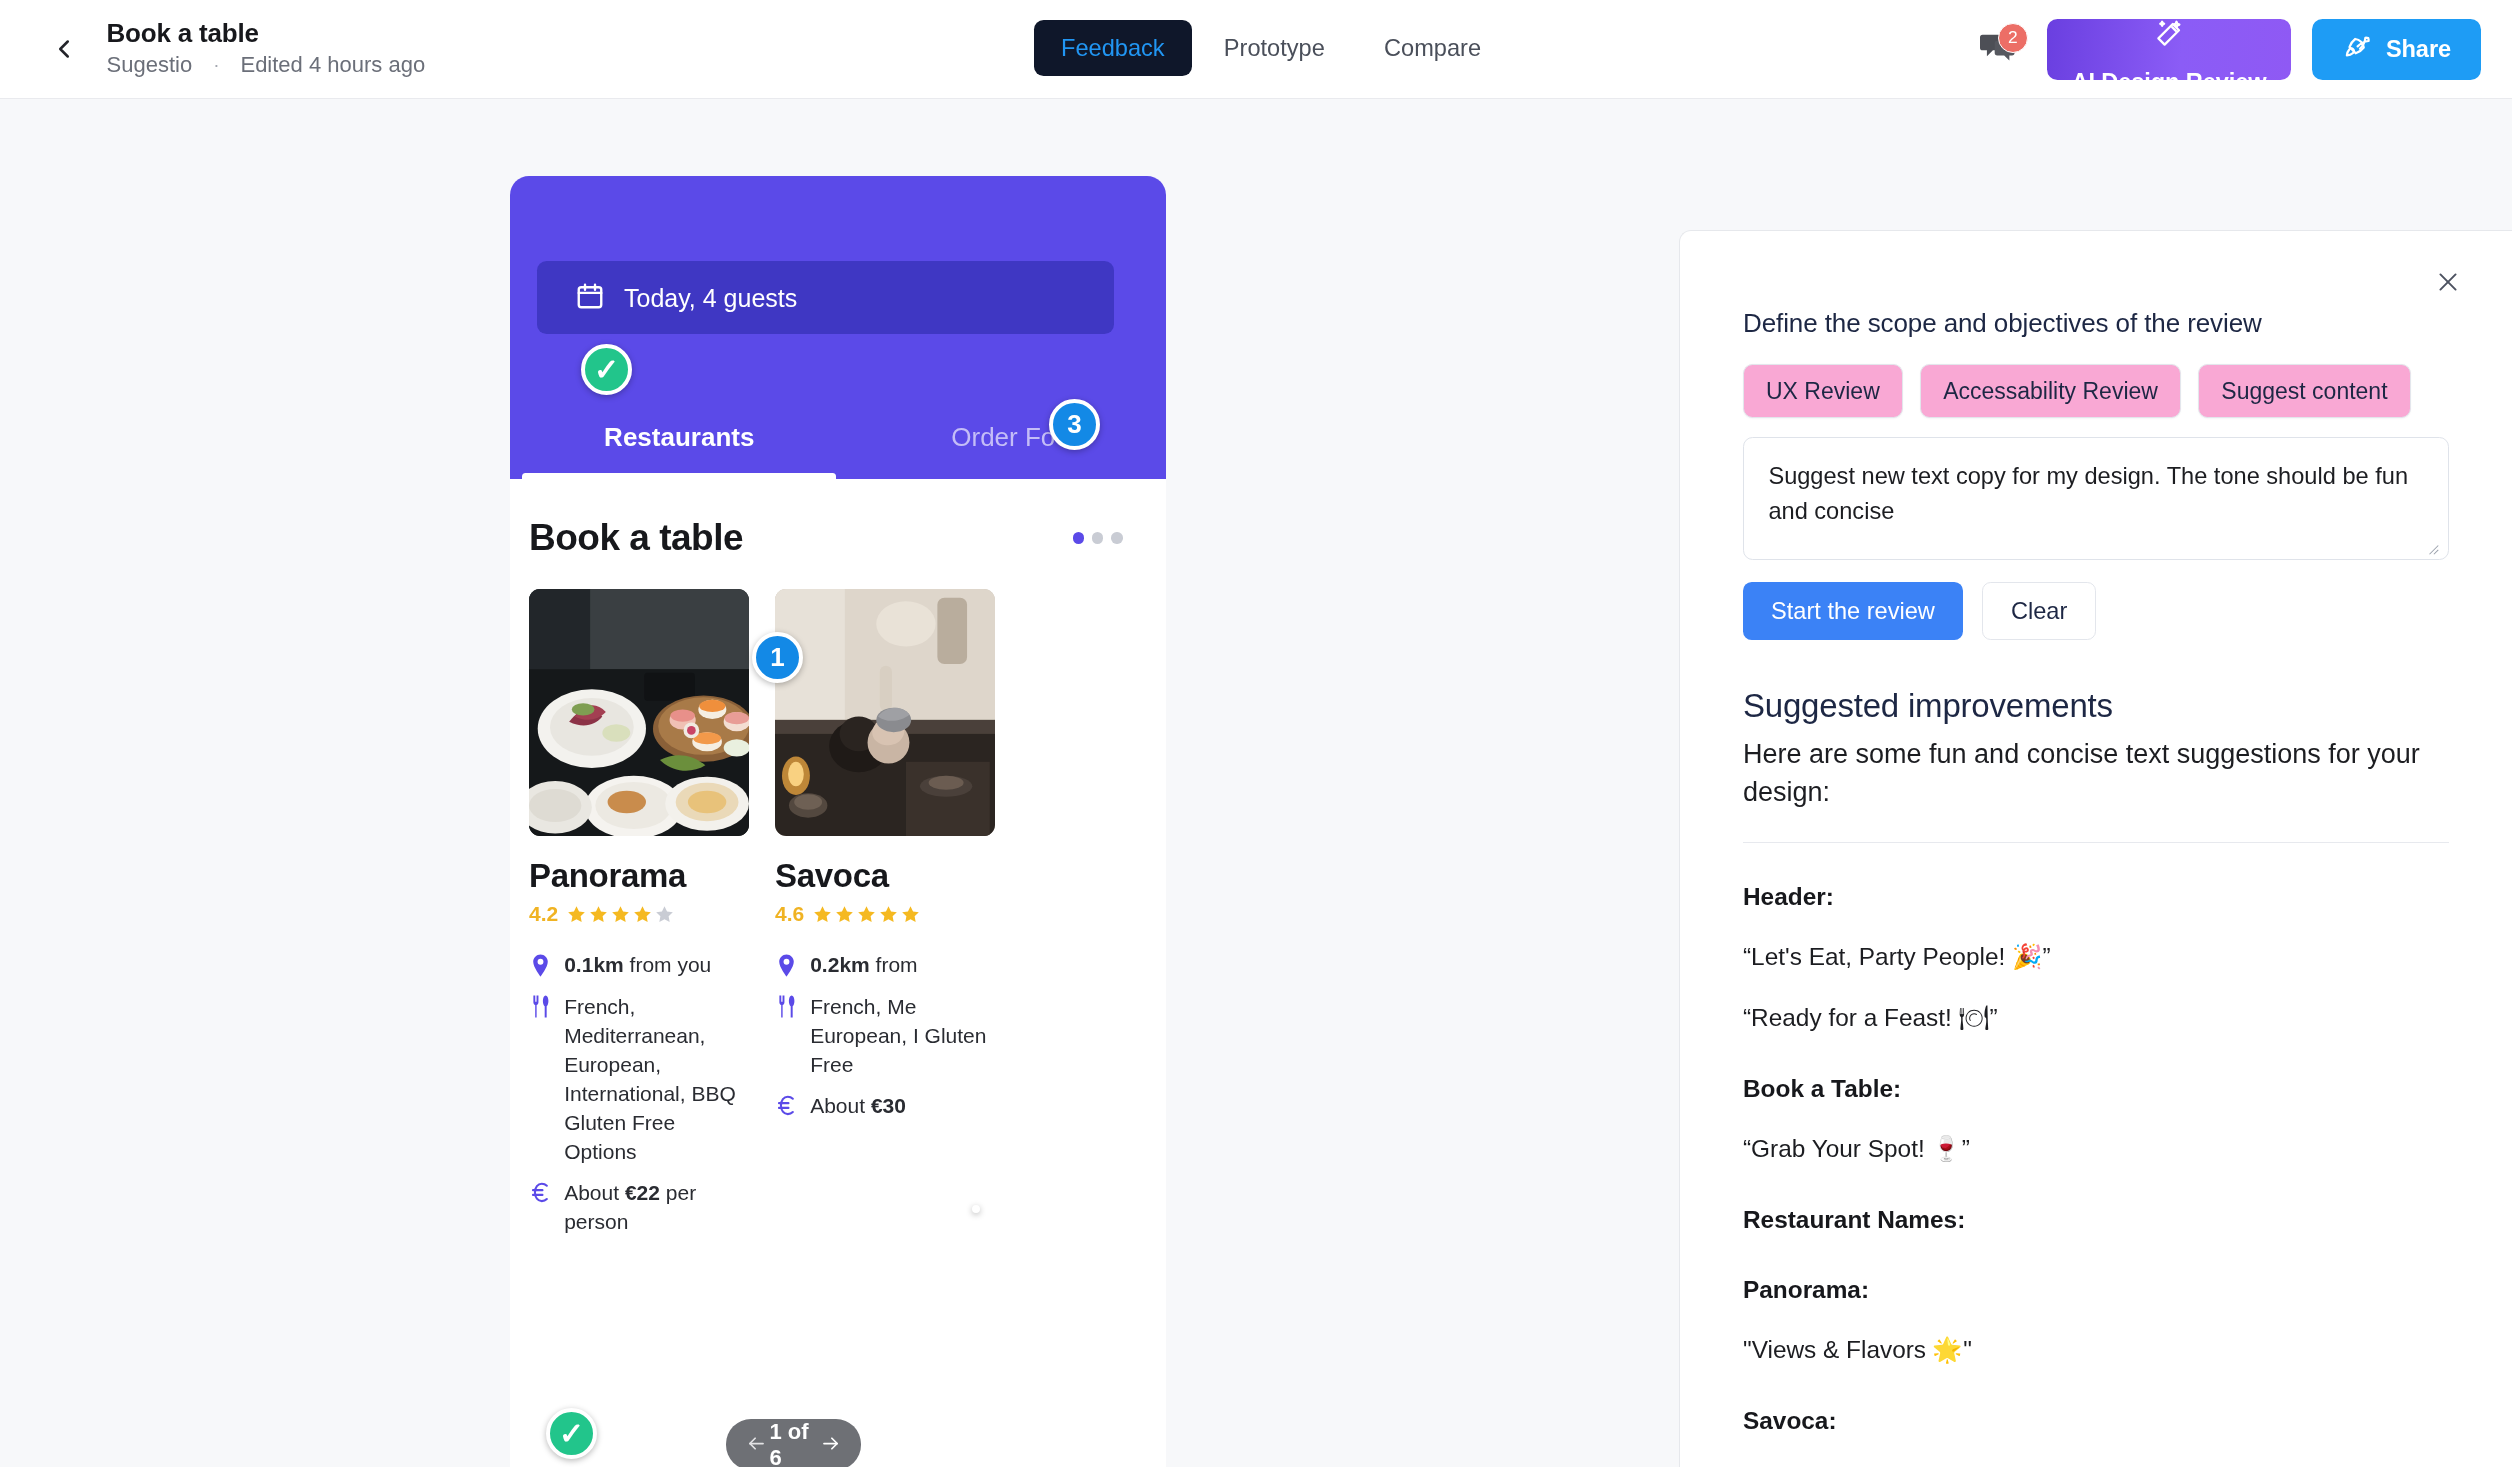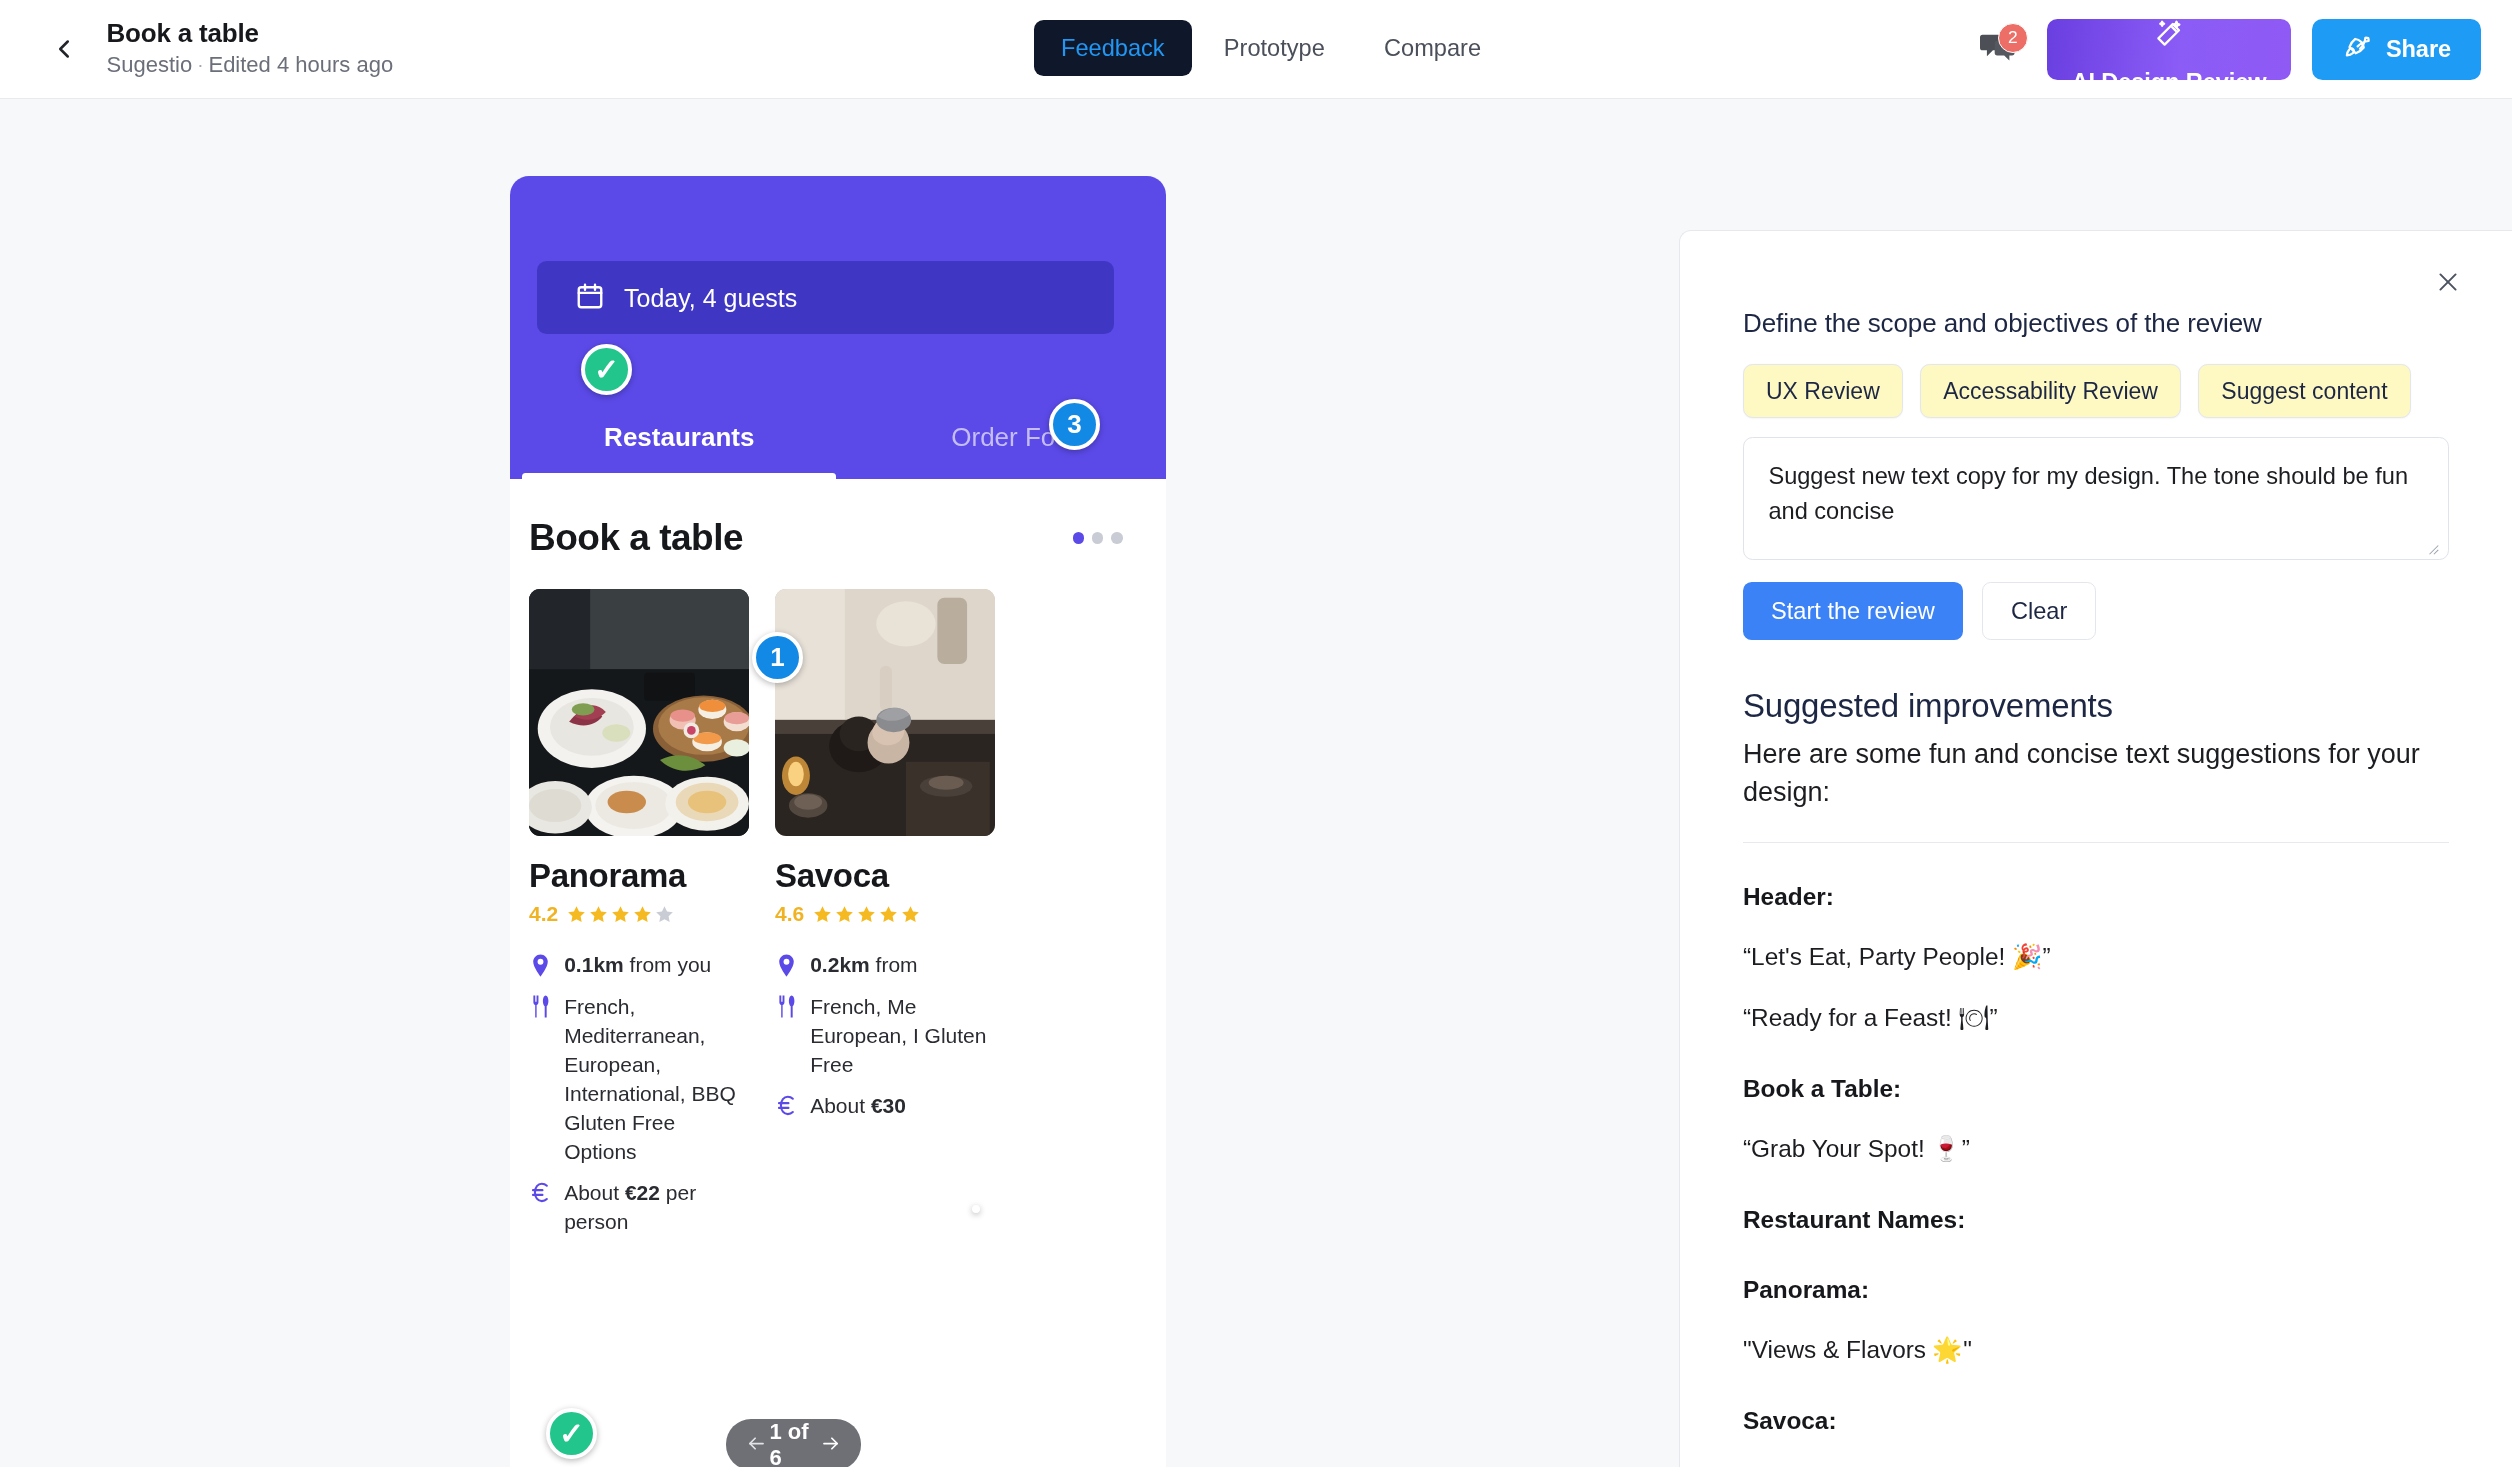--- a/index.html
+++ b/index.html
@@ -24,21 +24,21 @@
     cursor: pointer; border-radius: 7px;
   }
   .back-btn svg { display: block; }
   .title-block { margin-left: 10.5px; }
   .doc-title {
     font-size: 26px; font-weight: 700; color: #17181c; letter-spacing: -0.2px;
     line-height: 31px;
   }
   .doc-sub {
     font-size: 22px; color: #6b6f79; line-height: 30px; margin-top: 1.7px;
-    display: flex; align-items: center; gap: 5px;
+    display: flex; align-items: center; gap: 21px;
   }
   .doc-sub .dot-sep { color: #a3a7b0; font-size: 19px; }
 
   .tabs {
     position: absolute; left: 1034px; top: 20px;
     display: flex; align-items: center; gap: 5.2px;
   }
   .tab {
     font-size: 23.6px; color: #4a4f5a; padding: 13px 27px;
     border-radius: 9.6px; cursor: pointer; line-height: 30px;
@@ -170,21 +170,21 @@
   .rp-close {
     position: absolute; right: 45px; top: 33px; width: 38px; height: 38px;
     display: flex; align-items: center; justify-content: center; cursor: pointer;
   }
   .rp-h1 {
     font-size: 26px; color: #1d2744; padding-top: 77px; letter-spacing: -0.1px;
   }
   .chips { display: flex; gap: 17.4px; margin-top: 25px; }
   .chip {
     height: 54px; padding: 0 22px; border: 0.9px solid #e3e6ec; border-radius: 9.6px;
-    background: #fef9c3; color: #1d2744; font-size: 23px;
+    background: #f9a8d4; color: #1d2744; font-size: 23px;
     display: flex; align-items: center; cursor: pointer; white-space: nowrap;
     box-shadow: 0 0.9px 1.7px rgba(16,24,40,.04);
   }
   .ta-wrap { margin-top: 19px; position: relative; }
   .ta {
     width: 100%; height: 123px; border: 0.9px solid #dfe3ea; border-radius: 9.6px;
     padding: 21px 24.4px; font-size: 23.6px; line-height: 35px; color: #1c1d21;
     font-family: "Liberation Sans", sans-serif; resize: none; outline: none;
   }
   .ta-grip {

